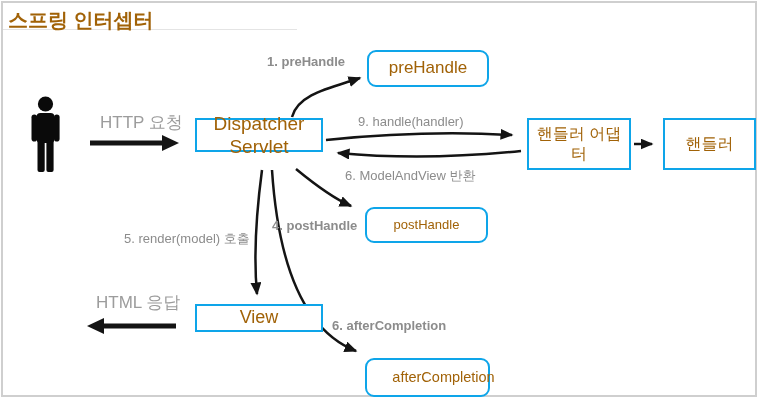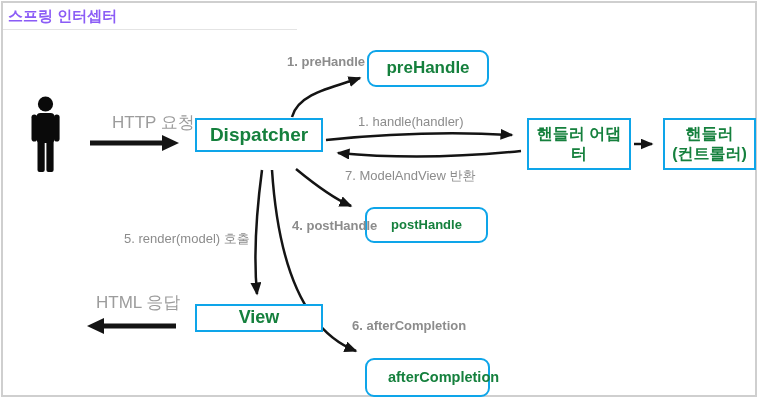--- a/index.html
+++ b/index.html
@@ -3,45 +3,45 @@
 <meta charset="utf-8">
 <style>
   html,body{margin:0;padding:0;background:#ffffff;}
   #canvas{
     position:relative;width:770px;height:409px;background:#ffffff;overflow:hidden;
     font-family:"Liberation Sans","DejaVu Sans",sans-serif;color:#141414;
   }
   .frame{position:absolute;left:1px;top:1px;width:752px;height:392px;
     border:2px solid #cfcfcf;background:transparent;}
   .title-underline{position:absolute;left:3px;top:29px;width:294px;height:1px;background:#e4e4e4;}
-  .diagram-title{position:absolute;left:8px;top:7px;font-size:15px;font-weight:bold;color:#8b5cf6;white-space:nowrap;}
+  .diagram-title{position:absolute;left:8px;top:7px;font-size:20px;font-weight:bold;color:#a16207;white-space:nowrap;}
   svg.layer{position:absolute;left:0;top:0;width:770px;height:409px;}
   .box{
     position:absolute;box-sizing:border-box;background:#ffffff;border:2px solid #0ea5e9;
     display:flex;flex-direction:column;align-items:center;justify-content:center;
-    text-align:center;font-weight:bold;color:#15803d;line-height:1.22;
+    text-align:center;font-weight:normal;color:#a16207;line-height:1.22;
   }
   .rounded{border-radius:9px;border-width:2.5px;}
   .b-dispatcher{left:195px;top:118px;width:128px;height:34px;font-size:19px;}
   .b-prehandle{left:367px;top:50px;width:122px;height:37px;font-size:17px;}
   .b-handler-adapter{left:527px;top:118px;width:104px;height:52px;font-size:16px;}
   .b-handler{left:663px;top:118px;width:93px;height:52px;font-size:16px;}
   .b-posthandle{left:365px;top:207px;width:123px;height:36px;font-size:13px;}
   .b-view{left:195px;top:304px;width:128px;height:28px;font-size:18px;}
   .b-aftercompletion{left:365px;top:358px;width:125px;height:39px;font-size:14.5px;padding-left:32px;}
   .step{position:absolute;font-size:13px;color:#8c8c8c;white-space:nowrap;}
-  .bold{font-weight:bold;margin-left:20px;}
+  .bold{font-weight:bold;}
   .s1{left:267px;top:54px;}
   .s2{left:358px;top:114px;}
   .s3{left:345px;top:167px;}
   .s4{left:272px;top:218px;}
   .s5{left:124px;top:230px;}
   .s6{left:332px;top:318px;}
   .biglabel{position:absolute;font-size:17px;color:#9c9c9c;white-space:nowrap;}
-  .l-http{left:112px;top:111px;}
+  .l-http{left:100px;top:111px;}
   .l-html{left:96px;top:291px;}
   .client-label{position:absolute;left:5px;top:175px;width:84px;text-align:center;
     font-size:16px;color:#111;white-space:nowrap;}
 </style>
 </head>
 <body>
 
 <div id="canvas">
 
   <div class="frame"></div>
@@ -80,50 +80,50 @@
       <path d="M 521,151 Q 424,161 338,153" marker-end="url(#ah)"></path>
       <path d="M 634,144 L 652,144" marker-end="url(#ah)"></path>
       <path d="M 296,169 Q 330,197 351,206" marker-end="url(#ah)"></path>
       <path d="M 262,170 C 256,215 254,262 257,294" marker-end="url(#ah)"></path>
       <path d="M 272,170 Q 282,322 356,351" marker-end="url(#ah)"></path>
     </g>
   </svg>
 
   <div class="box b-dispatcher">
     <div>Dispatcher</div>
+    <div>Servlet</div>
   </div>
 
   <div class="box rounded b-prehandle">
     <div>preHandle</div>
   </div>
 
   <div class="box b-handler-adapter">
     <div>핸들러 어댑터</div>
   </div>
 
   <div class="box b-handler">
     <div>핸들러</div>
-    <div>(컨트롤러)</div>
   </div>
 
   <div class="box rounded b-posthandle">
     <div>postHandle</div>
   </div>
 
   <div class="box b-view">
     <div>View</div>
   </div>
 
   <div class="box rounded b-aftercompletion">
     <div>afterCompletion</div>
   </div>
 
   <div class="step bold s1">1. preHandle</div>
-  <div class="step s2">1. handle(handler)</div>
-  <div class="step s3">7. ModelAndView 반환</div>
+  <div class="step s2">9. handle(handler)</div>
+  <div class="step s3">6. ModelAndView 반환</div>
   <div class="step bold s4">4. postHandle</div>
   <div class="step s5">5. render(model) 호출</div>
   <div class="step bold s6">6. afterCompletion</div>
 
   <div class="biglabel l-http">HTTP 요청</div>
   <div class="biglabel l-html">HTML 응답</div>
 
 
 </div>
 

